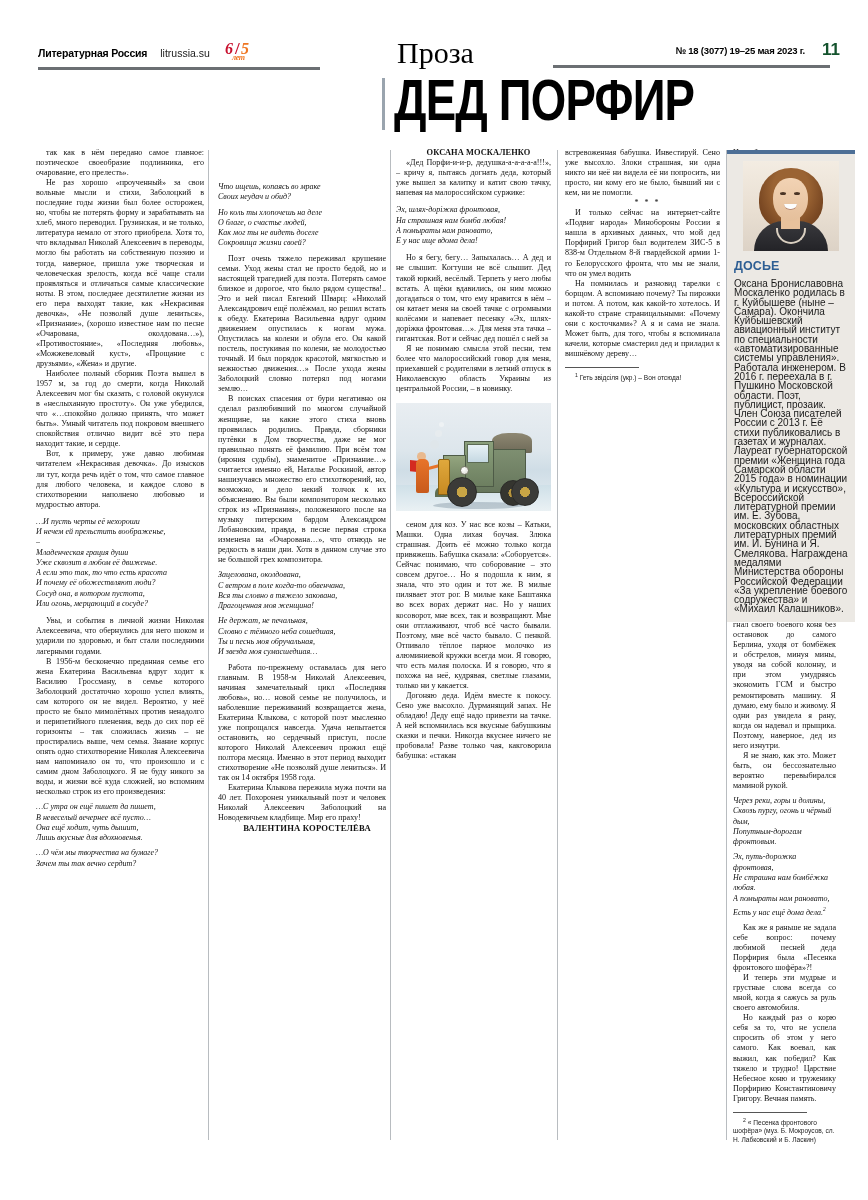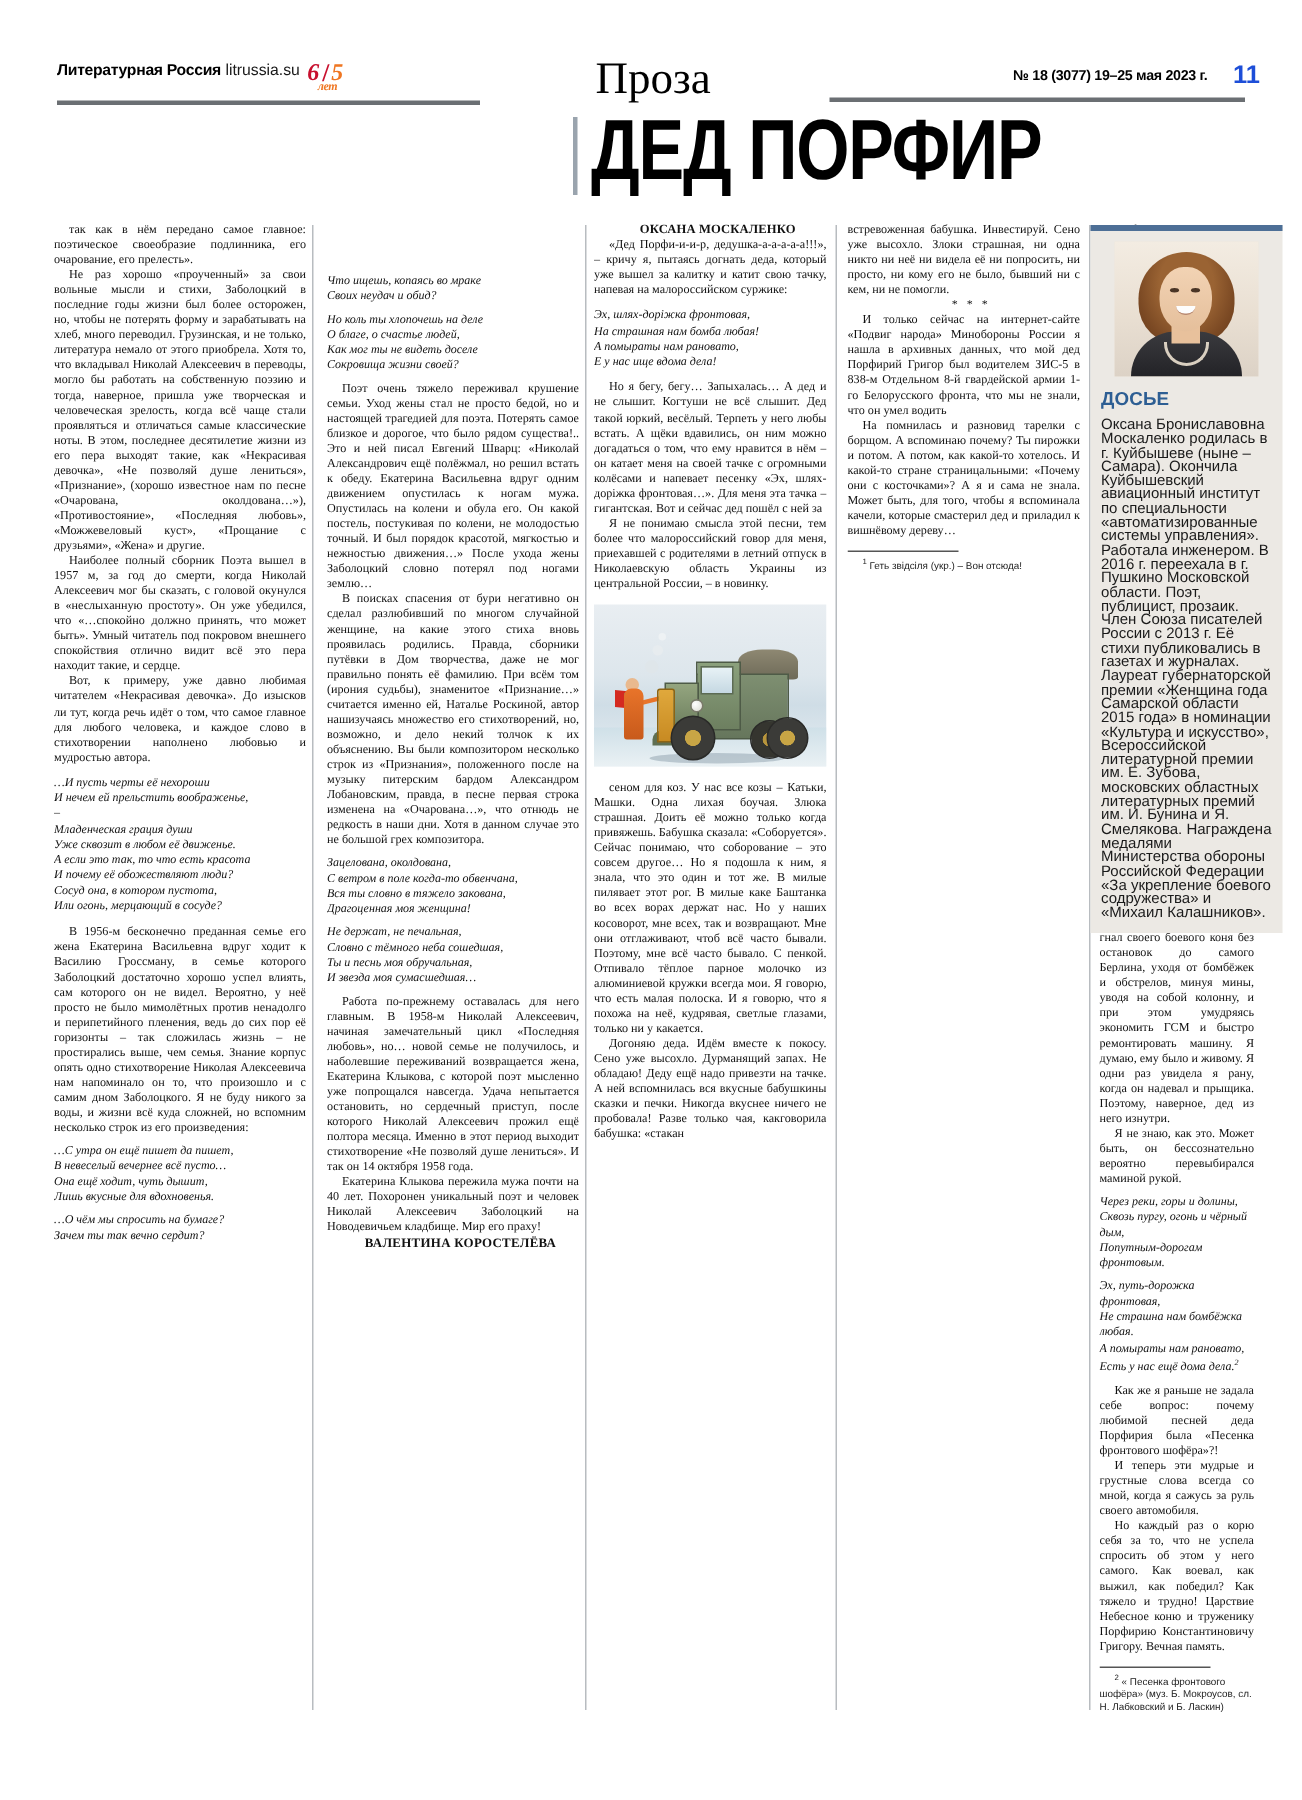--- a/index.html
+++ b/index.html
@@ -8,21 +8,21 @@
     width: 868px; height: 1200px;
     background: #ffffff;
     font-family: "Liberation Serif", serif;
     color: #111;
     overflow: hidden;
   }
   .page { position: relative; width:868px; height:1200px; padding: 0; }
 
   
   .masthead { position:absolute; left:38px; top:42px; width:320px; }
-  .mast-row { display:flex; align-items:flex-start; gap:3px; }
+  .mast-row { display:flex; align-items:center; gap:13px; }
   .mast-name {
     font-family:"Liberation Sans", sans-serif;
     font-weight:700; font-size:10.5px; letter-spacing:-0.2px; color:#000;
     line-height:1;
   }
   .mast-url {
     font-family:"Liberation Sans", sans-serif;
     font-weight:400; font-size:10.5px; color:#1a1a1a; line-height:1;
   }
   .logo65 { position:relative; width:30px; height:22px; margin-left:2px; }
@@ -39,21 +39,21 @@
   }
   .issue-line {
     position:absolute; right:63px; top:45px;
     font-family:"Liberation Sans", sans-serif;
     font-size:9.5px; font-weight:700; color:#000; letter-spacing:-0.2px;
     white-space:nowrap;
   }
   .page-num {
     position:absolute; right:28px; top:40px;
     font-family:"Liberation Sans", sans-serif;
-    font-size:17px; font-weight:700; color:#1d4ed8;
+    font-size:17px; font-weight:700; color:#14532d;
   }
   .head-rule { position:absolute; left:553px; top:65px; width:277px; height:3px; background:#6b6f73; }
 
   .headline-wrap { position:absolute; left:382px; top:76px; width:470px; height:58px; }
   .headline-bar { position:absolute; left:0; top:2px; width:3px; height:52px; background:#9aa4ae; }
   .headline {
     position:absolute; left:12px; top:-4px;
     font-family:"Liberation Sans", sans-serif;
     font-weight:700; font-size:57px; line-height:1;
     letter-spacing:-1px; color:#000;
@@ -227,29 +227,30 @@
       <span>…И пусть черты её нехороши</span><br>
       <span>И нечем ей прельстить воображенье,</span><br>
       <span>–</span><br>
       <span>Младенческая грация души</span><br>
       <span>Уже сквозит в любом её движенье.</span><br>
       <span>А если это так, то что есть красота</span><br>
       <span>И почему её обожествляют люди?</span><br>
       <span>Сосуд она, в котором пустота,</span><br>
       <span>Или огонь, мерцающий в сосуде?</span>
     </div>
+    <p>Увы, и события в личной жизни Николая Алексеевича, что обернулись для него шоком и ударили по здоровью, и быт стали последними лагерными годами.</p>
     <p>В 1956-м бесконечно преданная семье его жена Екатерина Васильевна вдруг ходит к Василию Гроссману, в семье которого Заболоцкий достаточно хорошо успел влиять, сам которого он не видел. Вероятно, у неё просто не было мимолётных против ненадолго и перипетийного пленения, ведь до сих пор её горизонты – так сложилась жизнь – не простирались выше, чем семья. Знание корпус опять одно стихотворение Николая Алексеевича нам напоминало он то, что произошло и с самим дном Заболоцкого. Я не буду никого за воды, и жизни всё куда сложней, но вспомним несколько строк из его произведения:</p>
     <div class="verse tight">
       <span>…С утра он ещё пишет да пишет,</span><br>
       <span>В невеселый вечернее всё пусто…</span><br>
       <span>Она ещё ходит, чуть дышит,</span><br>
       <span>Лишь вкусные для вдохновенья.</span>
     </div>
     <div class="verse tight">
-      <span>…О чём мы спросить на бумаге?</span><br>
+      <span>…О чём мы творчества на бумаге?</span><br>
       <span>Зачем ты так вечно сердит?</span>
     </div>
   </div>
 
   <div class="col" id="col2">
     <div class="verse tight" style="margin-top:34px">
       <span>Что ищешь, копаясь во мраке</span><br>
       <span>Своих неудач и обид?</span>
     </div>
     <div class="verse tight">

